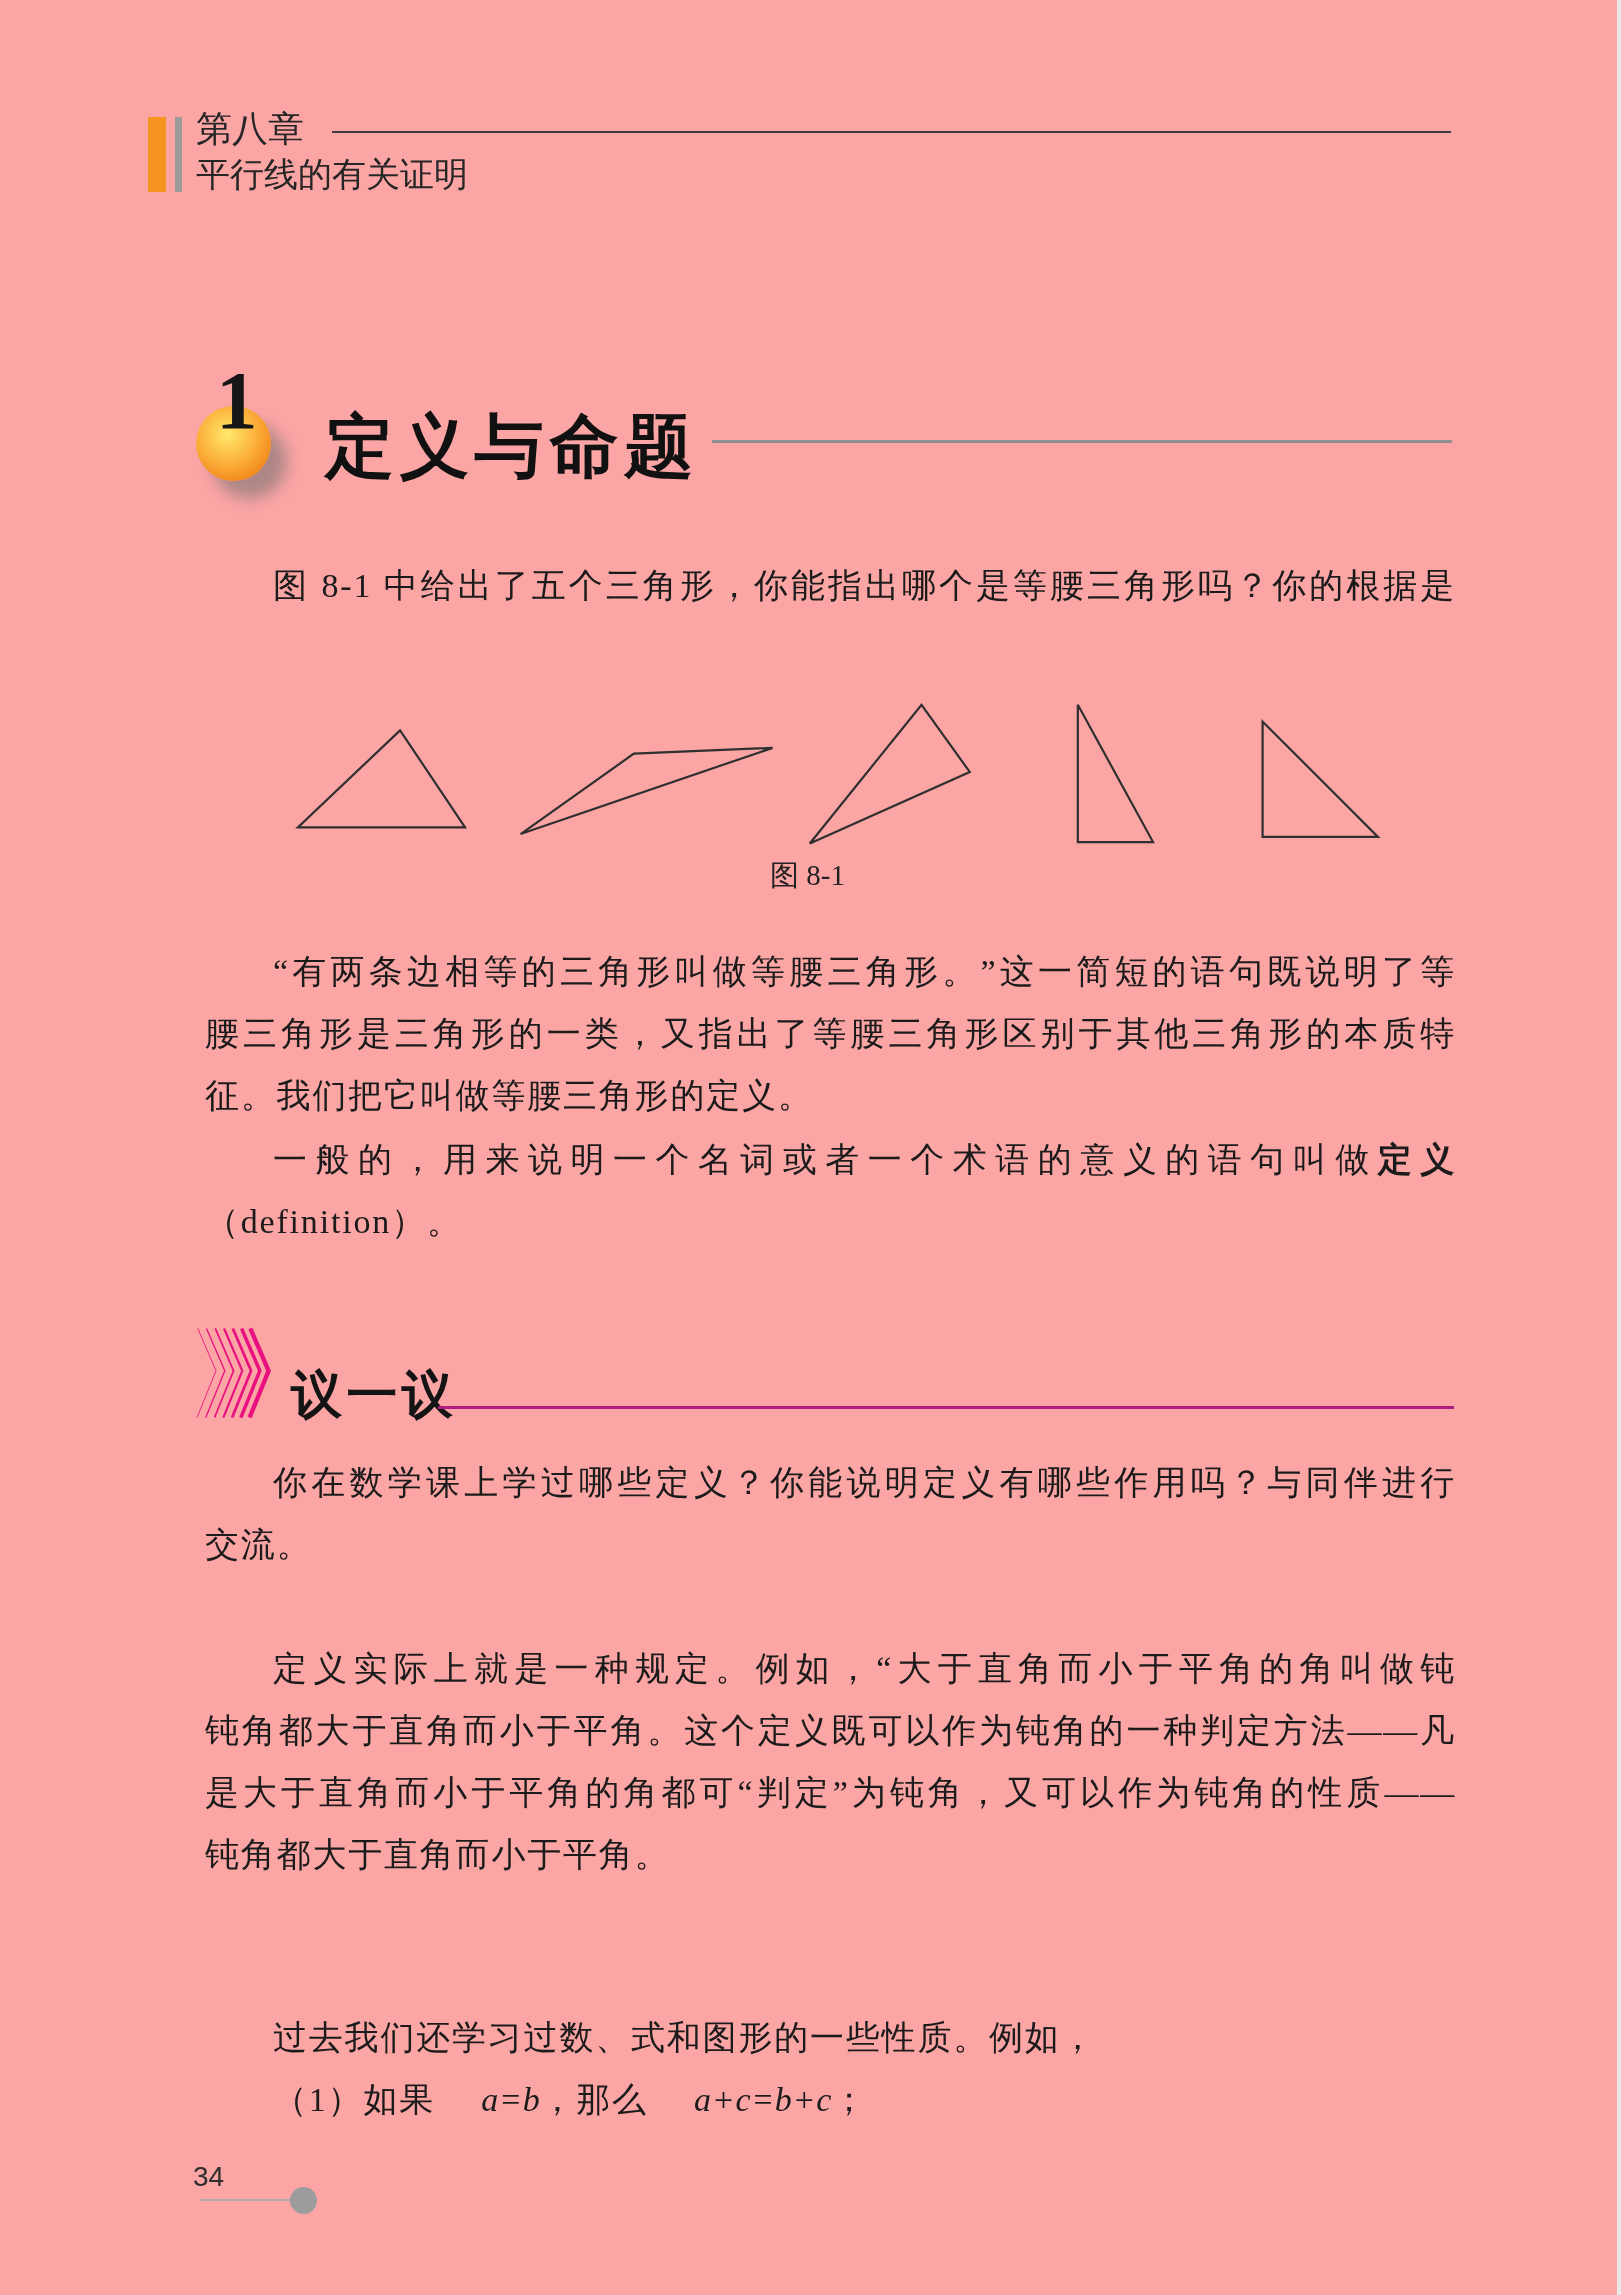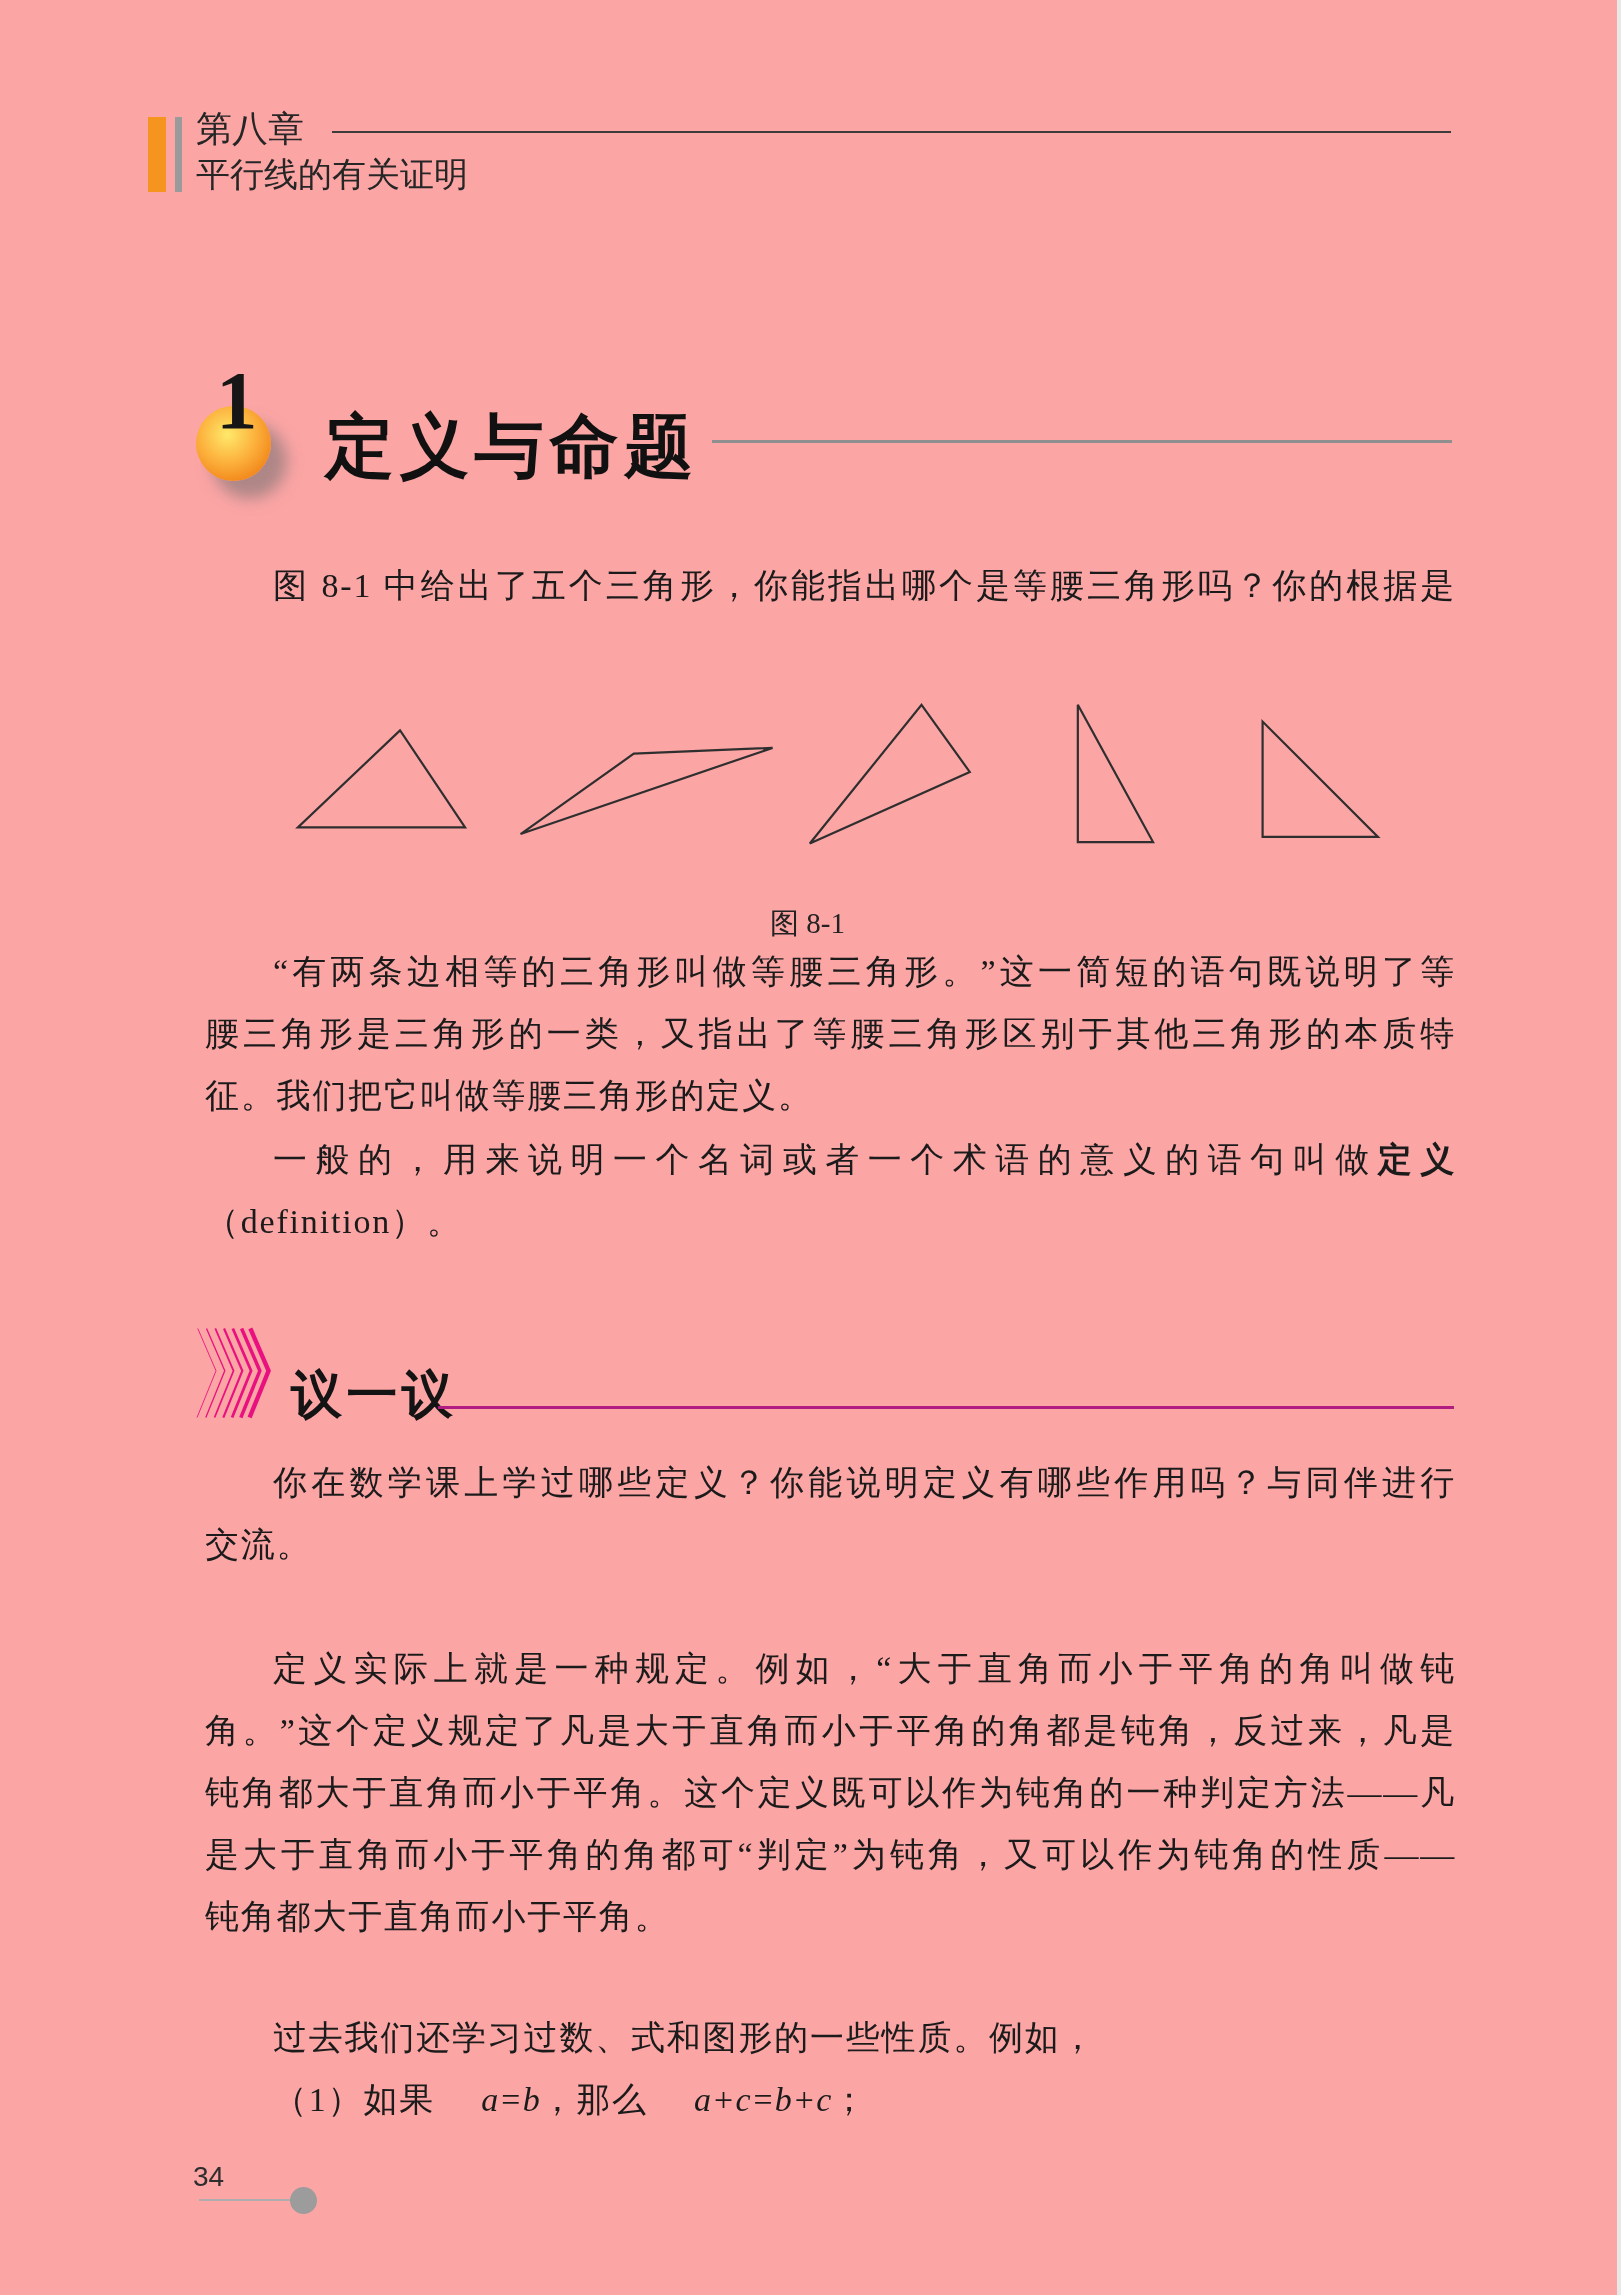--- a/index.html
+++ b/index.html
@@ -32,21 +32,21 @@
   .tline.first{text-indent:2em;}
   .tline.just{text-align:justify;text-align-last:justify;}
   .justfull{text-align:justify;text-align-last:justify;text-indent:2em;}
   .term{font-weight:bold;}
   .m{font-style:italic;letter-spacing:0.7px;margin-left:36px;}
 
   
   .fig-svg{position:absolute;left:292px;top:690px;width:1132px;height:161px;}
   .fig-svg polygon{fill:none;stroke:#2f2f2f;stroke-width:3px;stroke-linejoin:miter;}
   .fig-caption{position:absolute;left:698px;top:856px;width:219px;text-align:center;
-               font-size:29px;color:#222;margin-top:48px;}
+               font-size:29px;color:#222;}
 
   
   .chev-svg{position:absolute;left:194px;top:1327px;width:82px;height:92px;}
   .chev-svg polyline{fill:none;stroke:#E8117F;}
   .discuss-title{position:absolute;left:291px;top:1360px;margin:0;font-size:51px;line-height:70px;
                  font-weight:bold;letter-spacing:4.4px;color:#141414;}
   .discuss-rule{position:absolute;left:438px;top:1406px;width:1016px;height:2.9px;background:#B01C80;}
 
   
   .pageno{position:absolute;left:193px;top:2161px;font-size:28px;
@@ -106,21 +106,20 @@
   <h2 class="discuss-title">议一议</h2>
   <div class="discuss-rule"></div>
 
   <div class="para" style="top:1452px">
       <div class="tline first just">你在数学课上学过哪些定义？你能说明定义有哪些作用吗？与同伴进行</div>
       <div class="tline">交流。</div>
     </div>
 
   <div class="para" style="top:1638px">
       <div class="tline first just">定义实际上就是一种规定。例如，“大于直角而小于平角的角叫做钝</div>
-      <div class="tline just">角。”这个定义规定了凡是大于直角而小于平角的角都是钝角，反过来，凡是</div>
       <div class="tline just">钝角都大于直角而小于平角。这个定义既可以作为钝角的一种判定方法——凡</div>
       <div class="tline just">是大于直角而小于平角的角都可“判定”为钝角，又可以作为钝角的性质——</div>
       <div class="tline">钝角都大于直角而小于平角。</div>
     </div>
 
   <div class="para" style="top:2007px">
       <div class="tline first">过去我们还学习过数、式和图形的一些性质。例如，</div>
     </div>
   <div class="para" style="top:2069px">
     <div class="tline first"><span>（1）如果 </span><span class="m">a=b</span><span>，那么 </span><span class="m">a+c=b+c</span><span>；</span></div>

